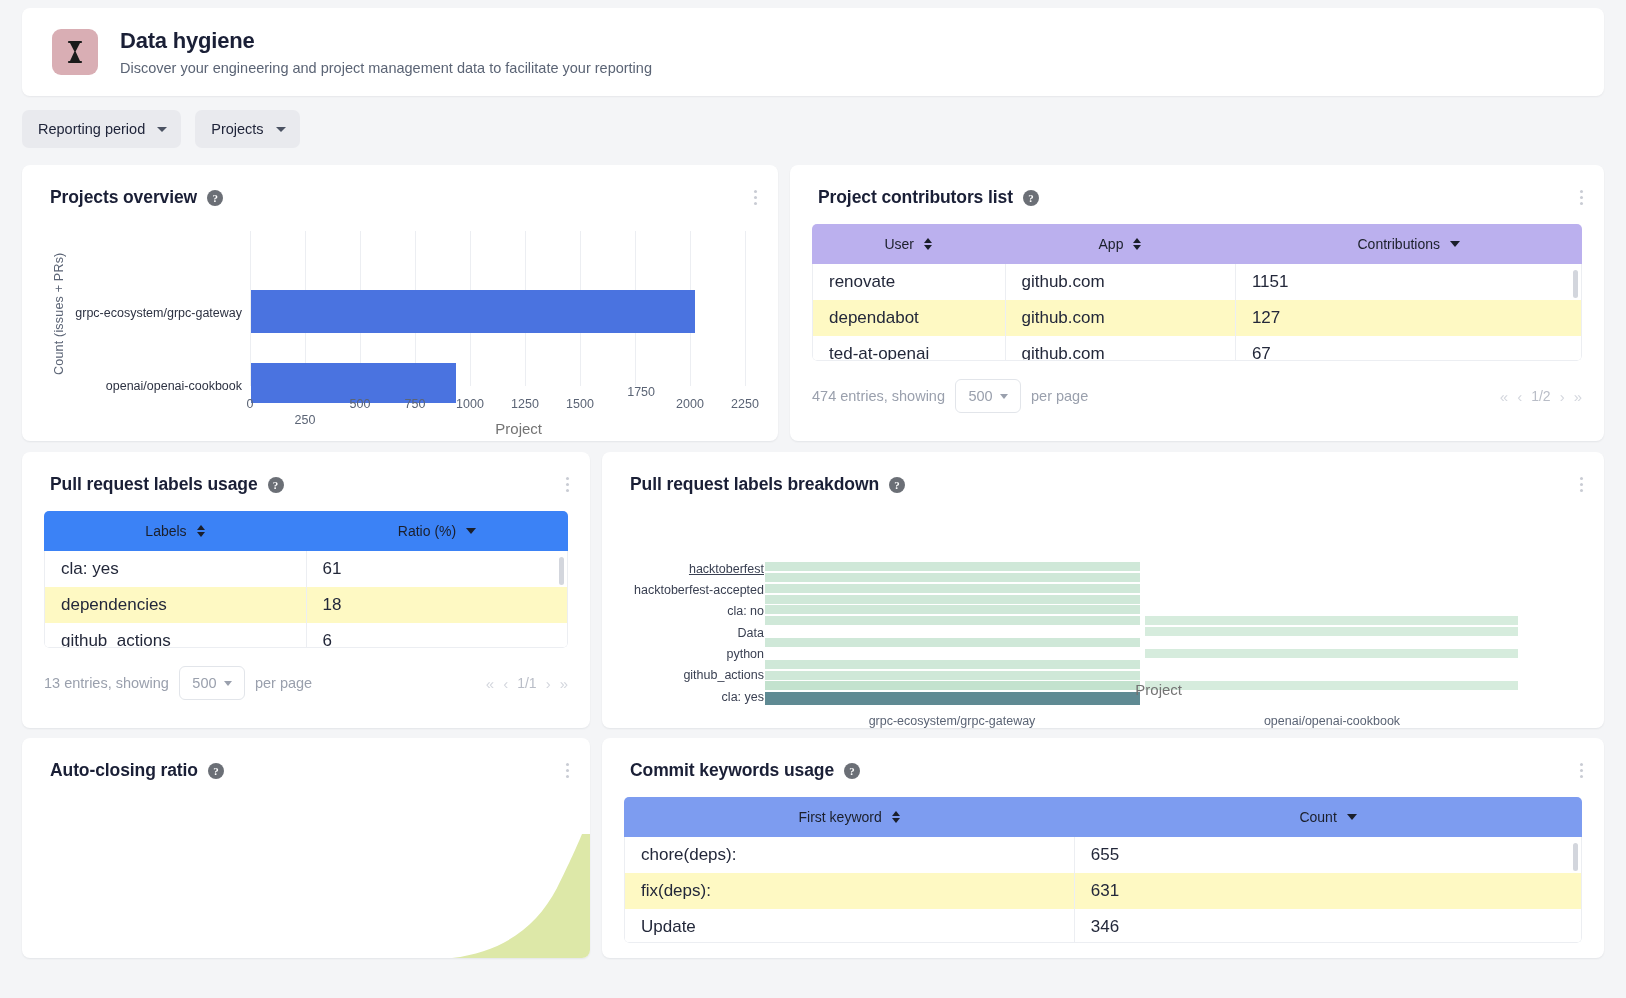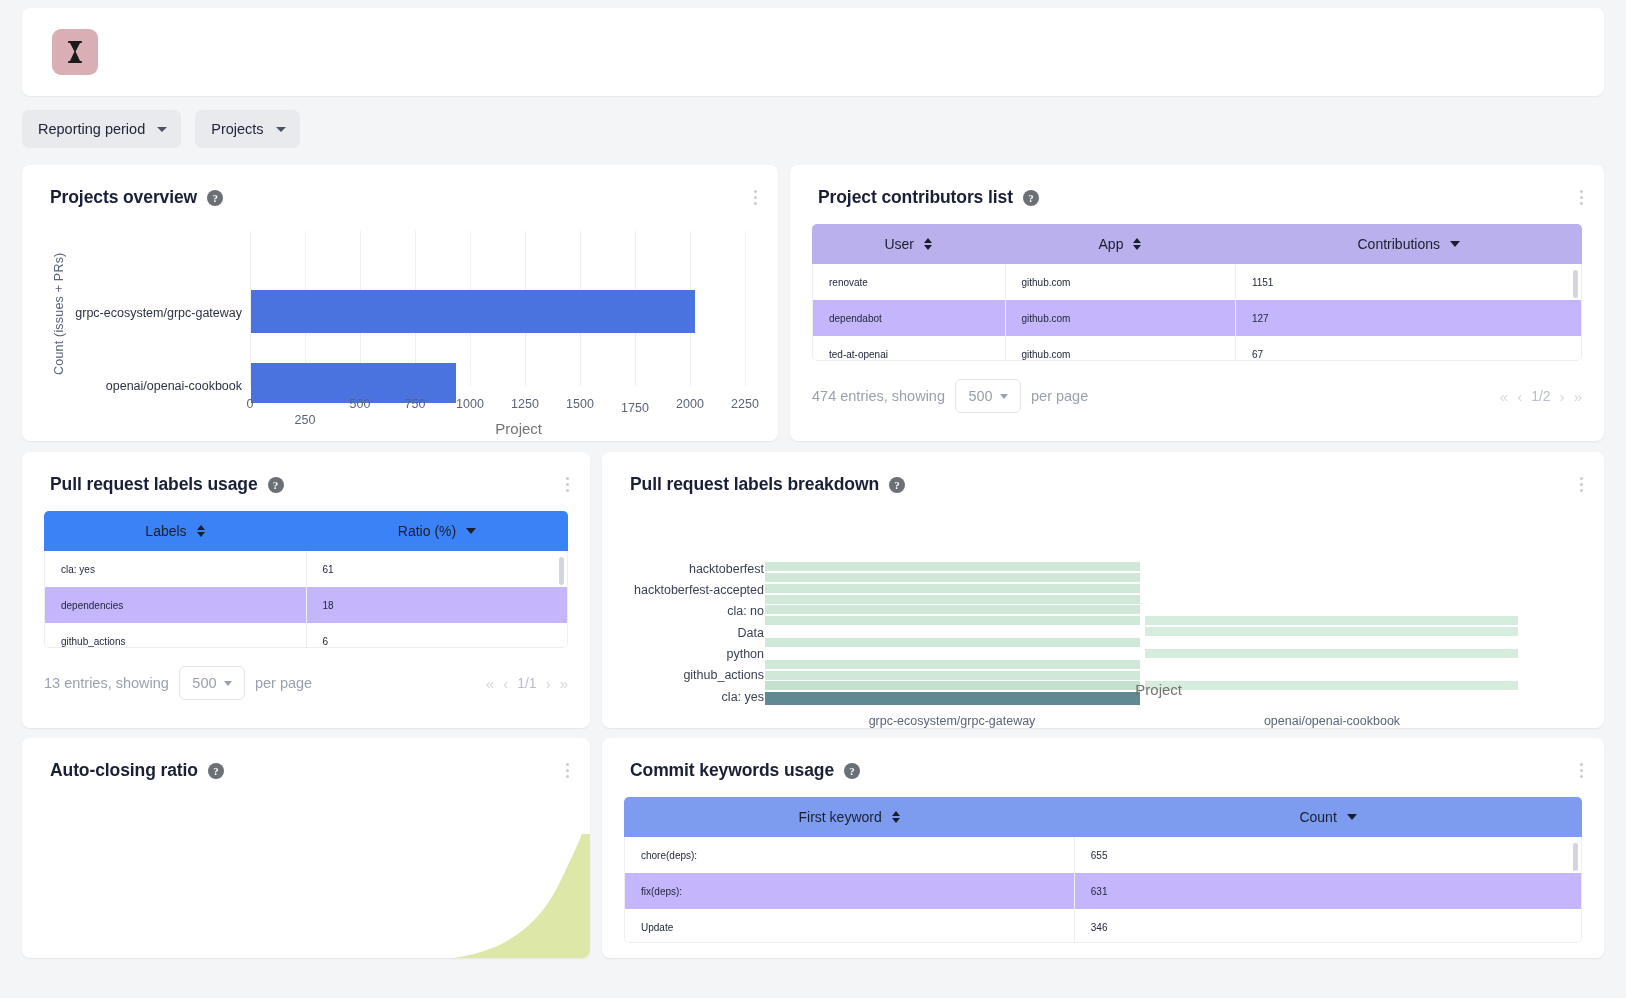--- a/index.html
+++ b/index.html
@@ -63,25 +63,25 @@
   thead th {
     font-size: 14px; font-weight: normal; color: #1b1f2b; height: 40px;
     text-align: center; position: relative; padding: 0 10px;
   }
   .th-inner { display: inline-flex; align-items: center; gap: 10px; }
   .sort-both { display:inline-flex; flex-direction: column; gap:2px; }
   .sort-both .u { width:0;height:0;border-left:4px solid transparent;border-right:4px solid transparent;border-bottom:5px solid #1b1f2b;}
   .sort-both .d { width:0;height:0;border-left:4px solid transparent;border-right:4px solid transparent;border-top:5px solid #1b1f2b;}
   .sort-desc { width:0;height:0;border-left:5px solid transparent;border-right:5px solid transparent;border-top:6px solid #1b1f2b; display:inline-block;}
   tbody td {
-    font-size: 10px; color: #23283a; height: 36px; padding: 0 0 0 16px;
+    font-size: 17px; color: #23283a; height: 36px; padding: 0 0 0 16px;
     border-right: 1px solid #eceef2; background: #fff; white-space: nowrap;
   }
   tbody td:last-child { border-right: none; }
-  tbody tr.alt td { background: #c4b5fd; }
+  tbody tr.alt td { background: #fef9c3; }
   .tbl-body-box { border: 1px solid #eceef2; border-top: none; border-radius: 0 0 5px 5px; overflow: hidden; position: relative; }
   .vscroll { position: absolute; right: 3px; top: 6px; width: 5px; border-radius: 3px; background: #d3d6dd; }
 
   
   .pager {
     display: flex; align-items: center; gap: 10px; font-size: 14.5px; color: #9aa0ad;
     padding: 18px 22px 0 22px;
   }
   .pp-select {
     border: 1px solid #e2e5ea; border-radius: 6px; height: 34px; min-width: 66px;
@@ -117,20 +117,24 @@
 <body>
 
 <div class="page">
 
   <div class="header">
     <div class="app-icon">
       <svg width="20" height="24" viewBox="0 0 20 24">
         <path d="M4 2 H16 M4 22 H16" stroke="#1a1a1a" stroke-width="2.2" stroke-linecap="round"></path>
         <path d="M5 3 L15 3 L10.6 11.4 L15 21 L5 21 L9.4 11.4 Z" fill="#1a1a1a"></path>
       </svg>
+    </div>
+    <div class="header-text">
+      <div class="page-title">Data hygiene</div>
+      <div class="page-sub">Discover your engineering and project management data to facilitate your reporting</div>
     </div>
   </div>
 
   <div class="filterbar">
     <div class="filter-chip">
       <span>Reporting period</span>
       <span class="caret"></span>
     </div>
     <div class="filter-chip">
       <span>Projects</span>
@@ -170,21 +174,21 @@
       <div class="hbar" style="left:229px; top:73px; width:444px; height:43px;"></div>
       <div class="hbar" style="left:229px; top:146px; width:205px; height:40px;"></div>
 
       <div class="tick-label" style="left:208px; top:180px; width:40px;">0</div>
       <div class="tick-label" style="left:263px; top:196px; width:40px;">250</div>
       <div class="tick-label" style="left:318px; top:180px; width:40px;">500</div>
       <div class="tick-label" style="left:373px; top:180px; width:40px;">750</div>
       <div class="tick-label" style="left:428px; top:180px; width:40px;">1000</div>
       <div class="tick-label" style="left:483px; top:180px; width:40px;">1250</div>
       <div class="tick-label" style="left:538px; top:180px; width:40px;">1500</div>
-      <div class="tick-label" style="left:593px; top:184px; width:40px;">1750</div>
+      <div class="tick-label" style="left:593px; top:168px; width:40px;text-align:right;">1750</div>
       <div class="tick-label" style="left:648px; top:180px; width:40px;">2000</div>
       <div class="tick-label" style="left:703px; top:180px; width:40px;">2250</div>
 
       <div class="axis-title" style="left:400px; top:203px; width:120px;">Project</div>
     </div>
   </div>
 
   <div class="card" style="left:790px; top:165px; width:814px; height:276px;">
     <div class="card-title-row">
       <span class="card-title">Project contributors list</span>
@@ -363,21 +367,21 @@
       <span class="help-icon">?</span>
     </div>
     <div class="kebab">
         <i></i>
         <i></i>
         <i></i>
       </div>
 
     <div class="chart-area" style="position:absolute; left:0; top:52px; width:1002px; height:224px;">
 
-      <div class="hm-row-label" style="left:20px; top:58px; width:142px;">hacktoberfest</div>
+      <div class="hm-row-label" style="left:20px; top:58px; width:142px;text-decoration:underline;">hacktoberfest</div>
       <div class="hm-row-label" style="left:20px; top:79px; width:142px;">hacktoberfest-accepted</div>
       <div class="hm-row-label" style="left:20px; top:100px; width:142px;">cla: no</div>
       <div class="hm-row-label" style="left:20px; top:122px; width:142px;">Data</div>
       <div class="hm-row-label" style="left:20px; top:143px; width:142px;">python</div>
       <div class="hm-row-label" style="left:20px; top:164px; width:142px;">github_actions</div>
       <div class="hm-row-label" style="left:20px; top:186px; width:142px;">cla: yes</div>
 
       <div class="hm-cell" style="left:163px; top:58px; width:375px; height:9px; background:#cfe8d8;"></div>
 
       <div class="hm-cell" style="left:163px; top:69px; width:375px; height:9px; background:#cfe8d8;"></div>

